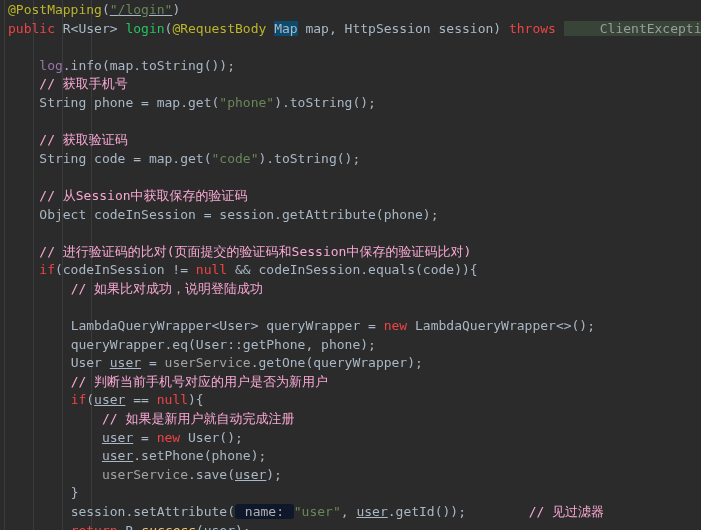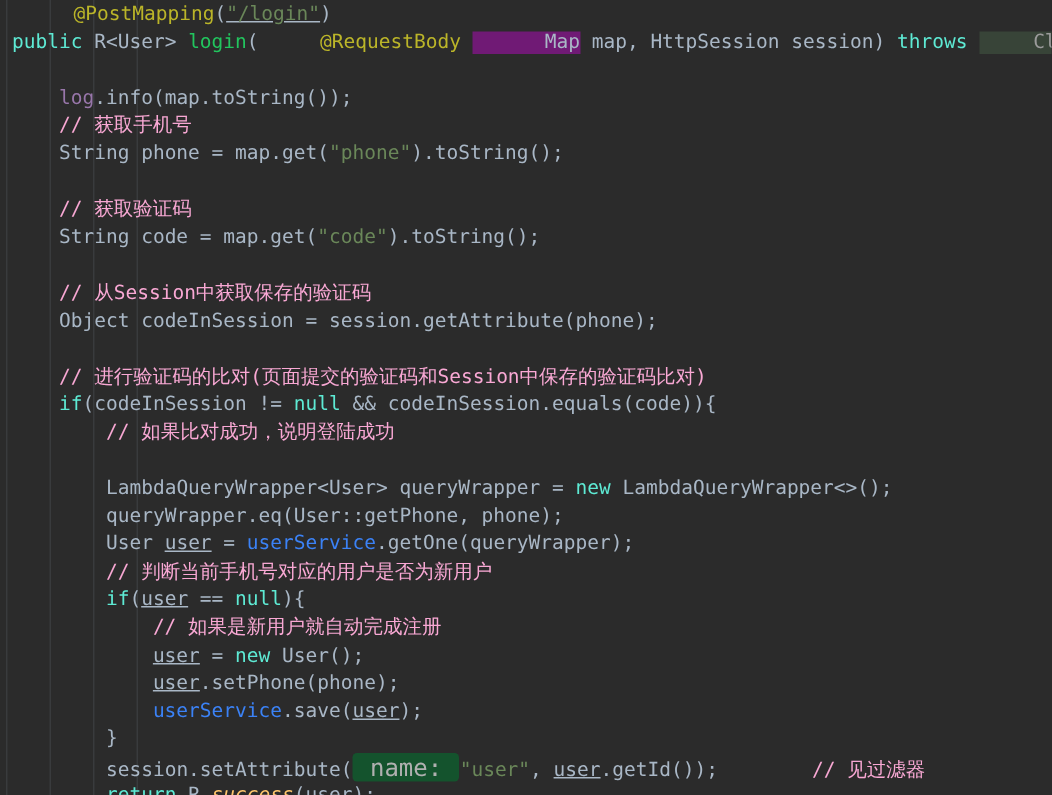--- a/index.html
+++ b/index.html
@@ -40,46 +40,45 @@
     color: #a9b7c6;
     letter-spacing: 0px;
   }
   .ln {
     display: block;
     height: 18.6px;
     padding-left: 8px;
     white-space: pre;
   }
   
-  .kw   { color: #5eead4; }            
-  .ann  { color: #bbb529; margin-left: 41px; }            
+  .kw   { color: #ef4444; }            
+  .ann  { color: #bbb529; }            
   .str  { color: #6a8759; }            
   .cmt  { color: #f9a8d4; }            
-  .fld  { color: #3b82f6; }            
+  .fld  { color: #a3a3a3; }            
   .stat { color: #9876aa; }  
   .mtd  { color: #22c55e; }            
   .mtdi { color: #ffc66d; font-style: italic; }  
   .id   { color: #a9b7c6; }
   .u    { text-decoration: underline; text-decoration-color: #a9b7c6; }
   .hl-map {
-    background: #701a75;
+    background: #0c4a6e;
     color: #a9b7c6;
-    padding-left: 48px;
   }
   .hl-exc {
     background: #384438;
     color: #9b9b9b;
     padding-left: 36px;
   }
   .hint {
-    background: #14532d;
+    background: #0f172a;
     color: #b0b0b0;
     border-radius: 3px;
     padding: 0 2px;
-    font-size: 16px;
+    font-size: 13px;
   }
   #watermark {
     position: absolute;
     right: 16px;
     bottom: 18px;
     color: #cfcfcf;
     font-family: "Liberation Sans", sans-serif;
     font-size: 17px;
     opacity: .92;
     letter-spacing: .5px;

